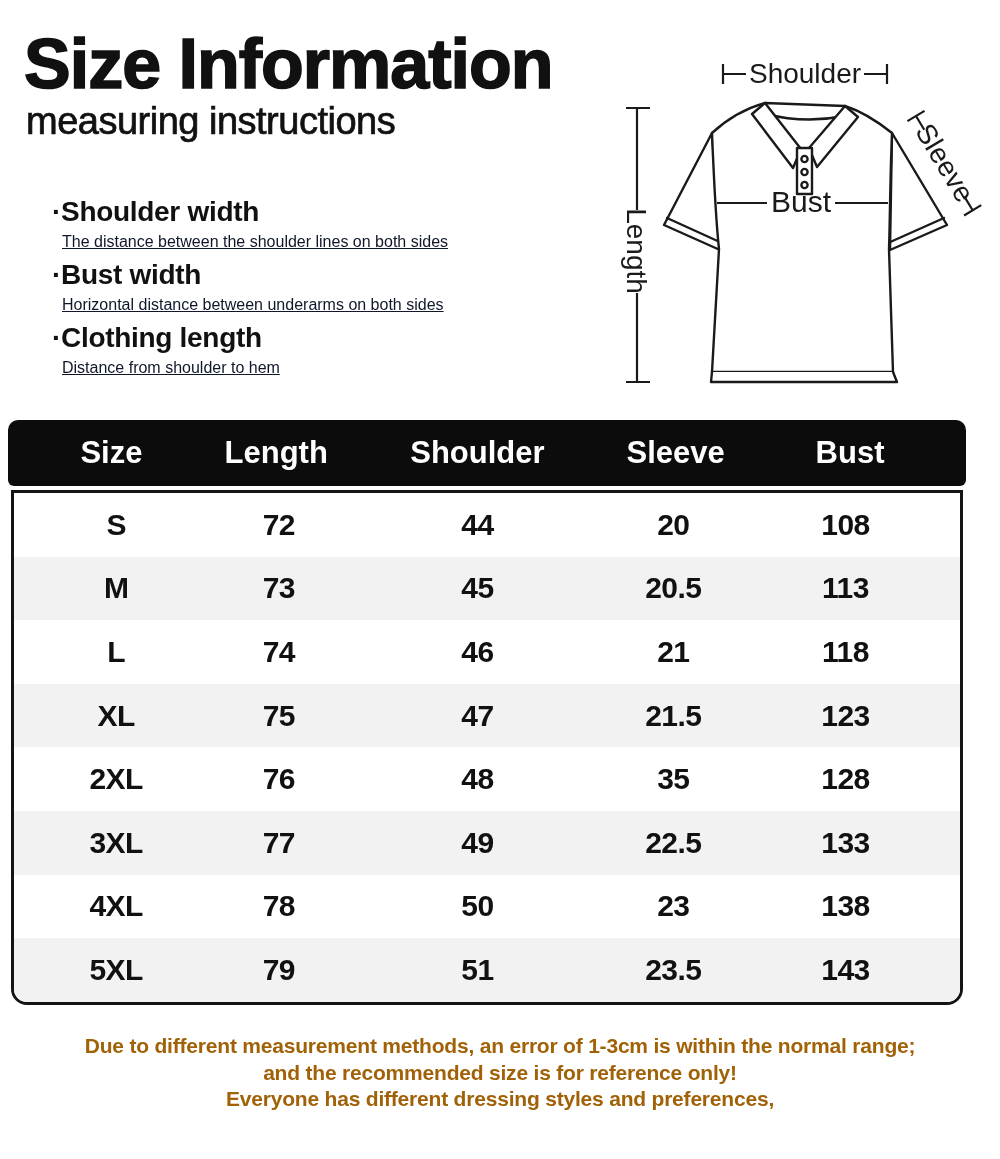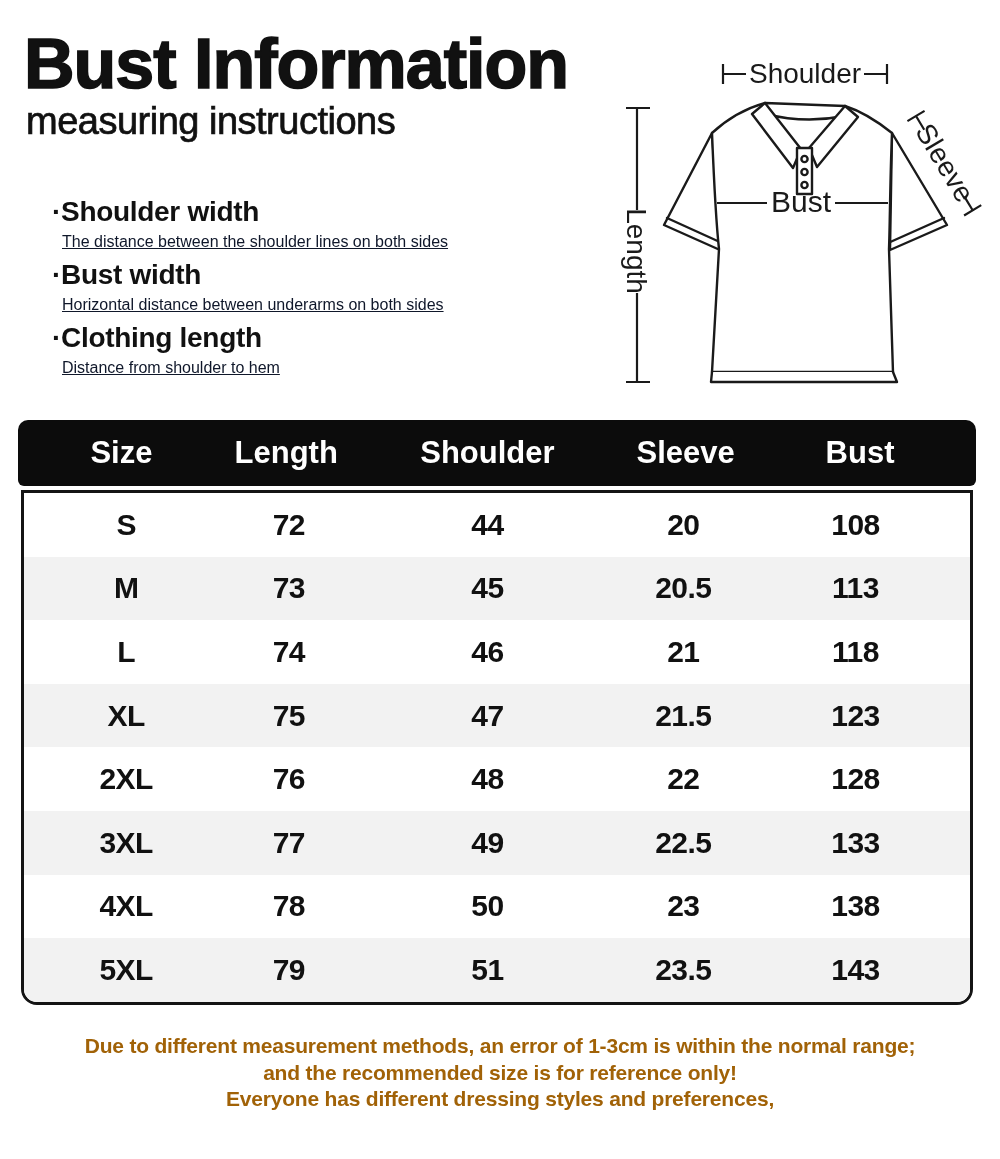--- a/index.html
+++ b/index.html
@@ -16,21 +16,21 @@
     position:absolute;left:26px;top:102px;margin:0;
     font-size:38px;line-height:1;font-weight:400;letter-spacing:-0.5px;
     -webkit-text-stroke:0.7px #111;
   }
   .instr{position:absolute;left:20px;width:580px;margin-left:32px;}
   .instr-1{top:195px;} .instr-2{top:258px;} .instr-3{top:321px;}
   .instr h3{margin:0;font-size:28px;line-height:1.2;font-weight:700;letter-spacing:-0.3px;}
   .instr p{margin:1px 0 0 10px;font-size:16px;line-height:24px;font-weight:400;color:#0f172a;text-decoration:underline;}
   .diagram{position:absolute;left:600px;top:30px;width:400px;height:380px;}
   .diagram text{font-family:"Liberation Sans","DejaVu Sans",sans-serif;}
-  .size-table{position:absolute;left:18px;top:420px;width:958px;}
+  .size-table{position:absolute;left:8px;top:420px;width:958px;}
   .thead{
     height:66px;background:var(--table-header-bg,#0c0c0c);border-radius:10px 10px 6px 6px;
     display:grid;grid-template-columns:21.6% 12.8% 29.2% 12.2% 24.2%;align-items:center;
     color:#fff;font-weight:700;font-size:31px;
   }
   .thead .cell{text-align:center;}
   .tbody{
     margin:4px 3px 0 3px;border:3px solid #141414;border-radius:0 0 16px 16px;overflow:hidden;
     background:#fff;
   }
@@ -43,21 +43,21 @@
   .footer{
     position:absolute;left:0;top:1033px;width:1000px;text-align:center;
     font-size:21px;line-height:26.5px;font-weight:700;letter-spacing:-0.2px;color:#a16207;
   }
 </style>
 </head>
 <body>
 
 <div class="page">
 
-  <h1 class="title">Bust Information</h1>
+  <h1 class="title">Size Information</h1>
   <h2 class="subtitle">measuring instructions</h2>
 
   <div class="instr instr-1">
     <h3>·Shoulder width</h3>
     <p>The distance between the shoulder lines on both sides</p>
   </div>
   <div class="instr instr-2">
     <h3>·Bust width</h3>
     <p>Horizontal distance between underarms on both sides</p>
   </div>
@@ -143,21 +143,21 @@
         <div class="cell">XL</div>
         <div class="cell">75</div>
         <div class="cell">47</div>
         <div class="cell">21.5</div>
         <div class="cell">123</div>
       </div>
       <div class="trow">
         <div class="cell">2XL</div>
         <div class="cell">76</div>
         <div class="cell">48</div>
-        <div class="cell">22</div>
+        <div class="cell">35</div>
         <div class="cell">128</div>
       </div>
       <div class="trow">
         <div class="cell">3XL</div>
         <div class="cell">77</div>
         <div class="cell">49</div>
         <div class="cell">22.5</div>
         <div class="cell">133</div>
       </div>
       <div class="trow">

